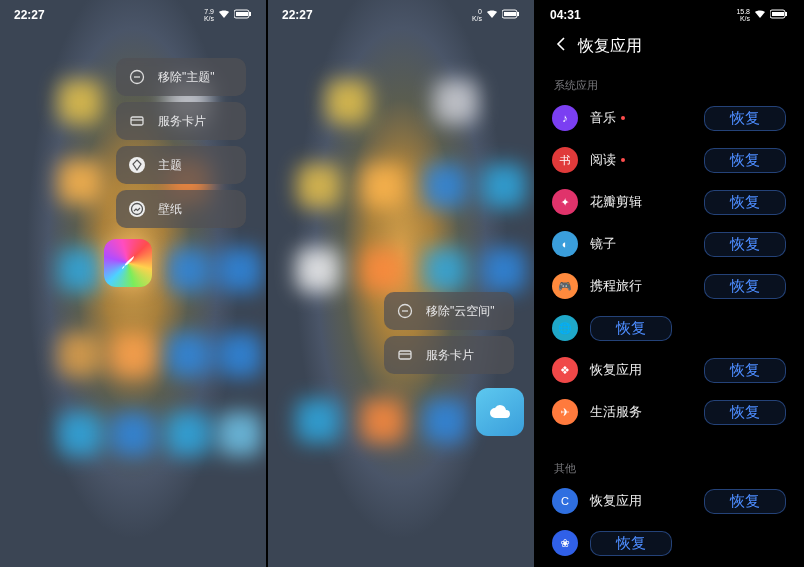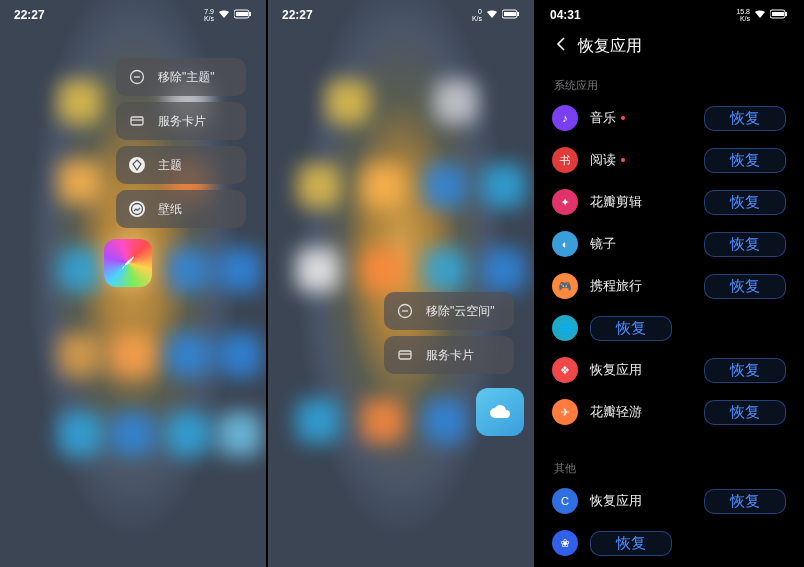--- a/index.html
+++ b/index.html
@@ -379,21 +379,21 @@
         <div class="app-row">
           <div class="app-badge" style="background: rgb(240, 72, 72); color: rgb(255, 255, 255); font-size: 11px;">❖</div>
           <div class="app-name">
             <span>恢复应用</span>
           </div>
           <div class="pill">恢复</div>
         </div>
         <div class="app-row">
           <div class="app-badge" style="background: rgb(255, 122, 61); color: rgb(255, 255, 255); font-size: 11px;">✈</div>
           <div class="app-name">
-            <span>花瓣轻游</span>
+            <span>生活服务</span>
           </div>
           <div class="pill">恢复</div>
         </div>
       </div>
     <div style="height:18px"></div>
     <div class="section-label">其他</div>
     <div id="other-list">
         <div class="app-row">
           <div class="app-badge" style="background: rgb(47, 111, 224); color: rgb(255, 255, 255); font-size: 11px;">C</div>
           <div class="app-name">

